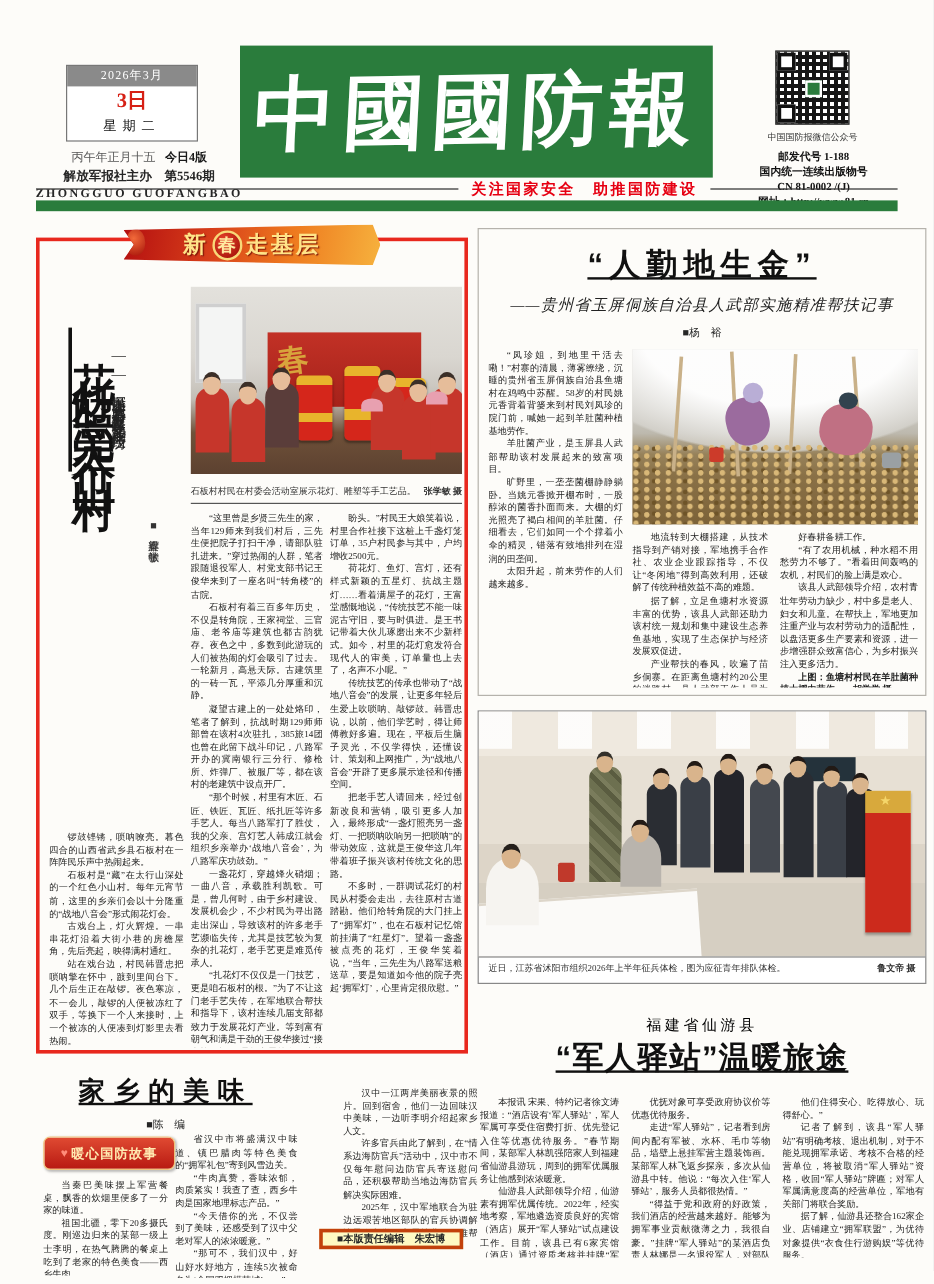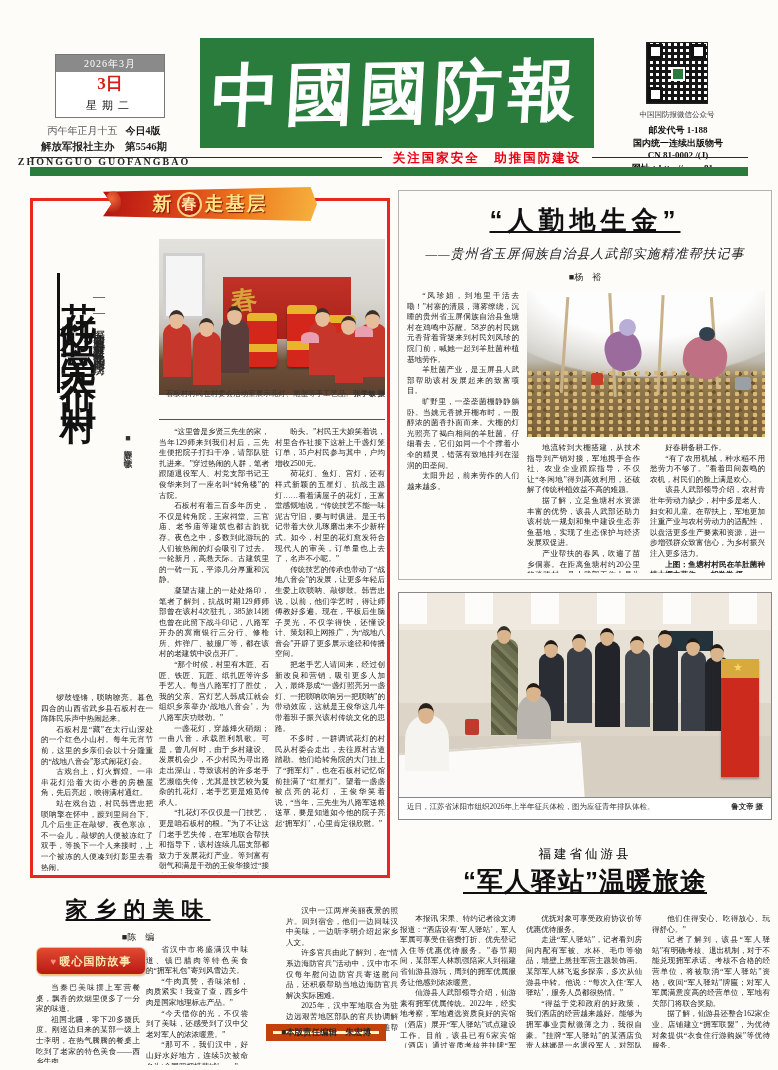--- a/index.html
+++ b/index.html
@@ -7,21 +7,21 @@
   body { width:778px; height:1070px; position:relative;
          font-family:"Liberation Serif","DejaVu Serif",serif; color:#262626; }
   #page { position:absolute; inset:0; background:#fdfcf9; overflow:hidden; }
   .abs { position:absolute; }
 
   
   .date-box { left:55px; top:54px; width:110px; height:64px; border:1px solid #777; background:#fff; text-align:center; }
   .date-box .dm { background:#8a8a8a; color:#fff; font-size:10px; line-height:17px; letter-spacing:1px; }
   .date-box .dd { color:#d62015; font-weight:bold; font-size:17px; line-height:24px; }
   .date-box .dw { font-size:11px; letter-spacing:5px; line-height:18px; color:#111; }
-  .hmeta { left:4px; top:124px; width:200px; text-align:center; }
+  .hmeta { left:16px; top:124px; width:200px; text-align:center; }
   .hmeta .l1 { font-size:10px; color:#555; }
   .hmeta .l1 b { color:#1a1a1a; margin-left:8px; }
   .hmeta .l2 { font-size:10.5px; font-weight:bold; margin-top:2px; }
   .hmeta .l3 { font-size:10px; font-weight:bold; letter-spacing:2px; margin-top:2px; }
   .masthead { left:200px; top:38px; width:394px; height:110px; background:#2a7c3c;
               display:flex; align-items:center; justify-content:center; }
   .masthead span { color:#fff; font-size:68px; font-weight:bold; letter-spacing:6px;
                    transform:skewX(-4deg) rotate(-1deg); white-space:nowrap; }
   .qr { left:646px; top:42px; width:62px; height:62px; border:1px solid #222;
         background:
@@ -69,21 +69,21 @@
             background:linear-gradient(180deg,#c23126,#a5221a); }
   .p1-red span { position:absolute; left:8px; top:6px; color:#d8a43c; font-size:26px; transform:rotate(-8deg); font-weight:bold; }
   .lant { position:absolute; width:30px; height:54px; border-radius:4px;
           background:linear-gradient(180deg,#e8b42c 0 14%,#d5261b 14% 58%,#e8b42c 58% 72%,#d5261b 72% 100%);
           box-shadow:0 2px 2px rgba(0,0,0,.35); }
   .pfig { position:absolute; width:28px; height:54px; border-radius:12px 12px 0 0; background:#c6362b; }
   .pfig::before { content:""; position:absolute; left:6px; top:-13px; width:15px; height:15px;
                   border-radius:50%; background:#e6bd9a; border-top:4px solid #3b2f28; }
   .pfig.dark { background:#5a3d3a; }
   .fan { position:absolute; width:18px; height:11px; border-radius:50% 50% 0 0; background:#e8a0b0; }
-  .cap1 { left:126px; top:188px; width:226px;justify-content:flex-end; }
+  .cap1 { left:126px; top:204px; width:226px; }
   .div1 { left:126px; top:218px; width:226px; height:1px; background:#555; }
   .a1-c1 { left:8px;  top:492px; width:112px; height:178px; }
   .a1-c2 { left:126px; top:226px; width:110px; height:446px; }
   .a1-c3 { left:242px; top:226px; width:110px; height:446px; }
 
   
   .a2 { left:398px; top:190px; width:374px; height:390px; border:1px solid #b5b2ac; background:#fdfcf9; }
   .a2-title { left:0; top:12px; width:100%; text-align:center; font-size:26px; font-weight:bold; letter-spacing:5px; color:#111; }
   .a2-sub { left:0; top:54px; width:100%; text-align:center; font-size:13px; letter-spacing:1px; color:#222; font-style:italic; }
   .a2-byline { left:0; top:80px; width:100%; text-align:center; font-size:9px; }
@@ -151,21 +151,21 @@
   .a4-byline { font-size:9px; margin-top:6px; }
   .badge { left:36px; top:947px; width:110px; height:28px; border-radius:6px;
            background:linear-gradient(180deg,#e04a32,#b81a12); border:1px solid #f0c27c;
            display:flex; align-items:center; justify-content:center; gap:2px;
            color:#ffe9b0; font-size:11px; font-weight:bold; letter-spacing:1px;
            font-family:"Liberation Sans","DejaVu Sans",sans-serif; box-shadow:1px 1px 2px rgba(0,0,0,.25); }
   .badge .hrt { color:#ff8d7a; font-size:10px; }
   .a4-c1 { left:36px; top:983px; width:104px; height:80px; }
   .a4-c2 { left:146px; top:945px; width:102px; height:120px; }
   .a4-c3 { left:260px; top:906px; width:112px; height:130px;margin-left:26px; }
-  .editor { left:266px; top:1024px; width:120px; height:17px; border:7px solid #c2410c; background:#fef9c3;
+  .editor { left:266px; top:1024px; width:120px; height:17px; border:3px solid #c2410c; background:#fef9c3;
             display:flex; align-items:center; justify-content:center; font-size:8.5px; font-weight:bold; }
 </style>
 </head>
 <body>
 
 <div id="page">
 
   <div class="abs date-box">
     <div class="dm">2026年3月</div>
     <div class="dd">3日</div>

